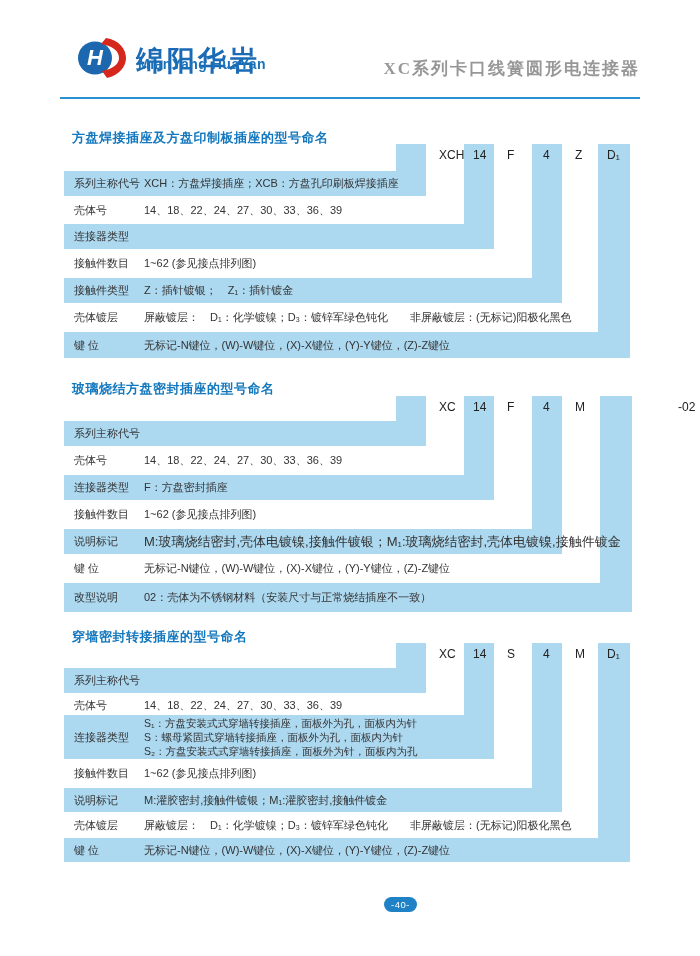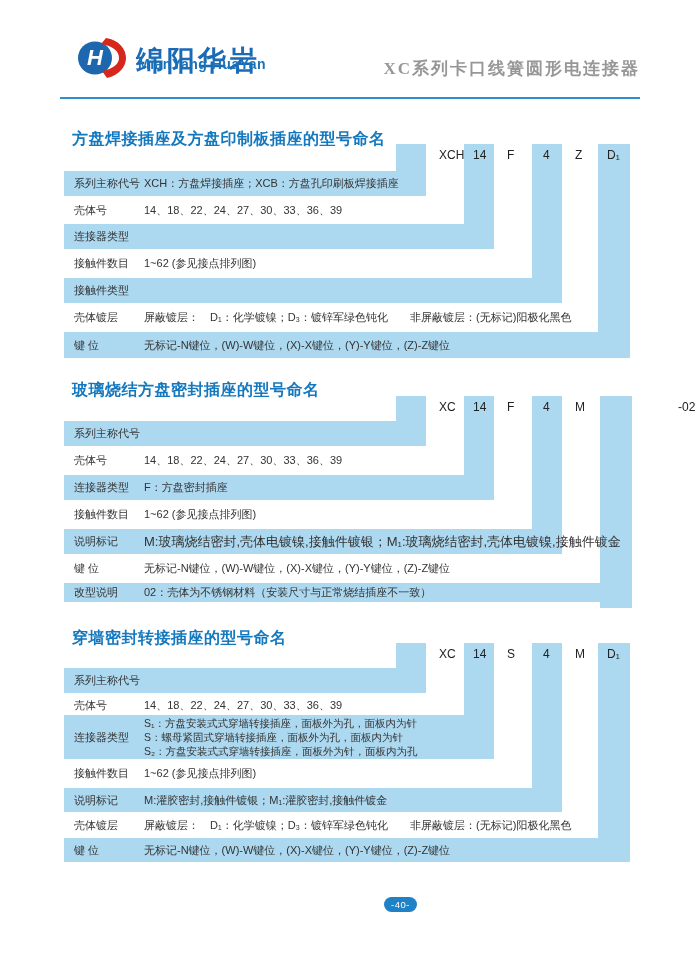--- a/index.html
+++ b/index.html
@@ -14,21 +14,21 @@
   .page{position:relative;width:700px;height:956px;background:#fff;overflow:hidden;margin:0 auto;}
 
   
   .logo{position:absolute;left:76px;top:36px;}
   .brand-cn{position:absolute;left:136px;top:42px;font-size:28px;font-weight:bold;color:var(--brand-blue);letter-spacing:3px;}
   .brand-en{position:absolute;left:138px;top:56px;font-size:14px;font-weight:bold;color:#1a72b8;letter-spacing:.5px;}
   .doc-title{position:absolute;left:370px;top:57px;width:270px;text-align:right;font-family:"Liberation Serif","DejaVu Serif",serif;font-size:17px;font-weight:600;color:#979797;letter-spacing:2px;white-space:nowrap;}
   .header-line{position:absolute;left:60px;top:97px;width:580px;height:2px;background:#2a90d0;}
 
   
-  .sec-title{position:absolute;left:72px;font-size:16px;font-weight:bold;color:var(--title-blue);letter-spacing:.5px;white-space:nowrap;}
+  .sec-title{position:absolute;left:72px;font-size:13px;font-weight:bold;color:var(--title-blue);letter-spacing:.5px;white-space:nowrap;}
   .vbar{position:absolute;width:30px;background:var(--lb);}
   .code{position:absolute;height:16px;line-height:16px;font-size:12px;color:#222;text-align:center;white-space:nowrap;z-index:3;padding-left:43px;}
   .row{position:absolute;left:64px;display:flex;align-items:center;font-size:11px;color:var(--ink);z-index:2;}
   .row.lb{background:var(--lb);}
   .rl{flex:none;width:80px;padding-left:10px;white-space:nowrap;}
   .rd{flex:1;white-space:nowrap;}
   .lines{display:flex;flex-direction:column;justify-content:center;line-height:14px;font-size:10.5px;}
 
   
   .page-pill{position:absolute;left:336px;top:897px;width:33px;height:15px;border-radius:8px;background:#1f82c6;color:#fff;font-size:9.5px;line-height:15px;text-align:center;letter-spacing:.5px;margin-left:48px;}
@@ -73,20 +73,21 @@
   </div>
   <div class="row lb" style="top:224px;height:25px;width:430px;">
     <span class="rl">连接器类型</span>
   </div>
   <div class="row" style="top:251px;height:25px;width:560px;">
     <span class="rl">接触件数目</span>
     <span class="rd">1~62 (参见接点排列图)</span>
   </div>
   <div class="row lb" style="top:278px;height:25px;width:498px;">
     <span class="rl">接触件类型</span>
+    <span class="rd">Z：插针镀银；　Z₁：插针镀金</span>
   </div>
   <div class="row" style="top:305px;height:25px;width:560px;">
     <span class="rl">壳体镀层</span>
     <span class="rd">屏蔽镀层：　D₁：化学镀镍；D₃：镀锌军绿色钝化　　非屏蔽镀层：(无标记)阳极化黑色</span>
   </div>
   <div class="row lb" style="top:332px;height:26px;width:566px;">
     <span class="rl">键 位</span>
     <span class="rd">无标记-N键位，(W)-W键位，(X)-X键位，(Y)-Y键位，(Z)-Z键位</span>
   </div>
 
@@ -122,21 +123,21 @@
     <span class="rd">1~62 (参见接点排列图)</span>
   </div>
   <div class="row lb" style="top:529px;height:25px;width:498px;">
     <span class="rl">说明标记</span>
     <span class="rd" style="font-size:13px;">M:玻璃烧结密封,壳体电镀镍,接触件镀银；M₁:玻璃烧结密封,壳体电镀镍,接触件镀金</span>
   </div>
   <div class="row" style="top:556px;height:25px;width:560px;">
     <span class="rl">键 位</span>
     <span class="rd">无标记-N键位，(W)-W键位，(X)-X键位，(Y)-Y键位，(Z)-Z键位</span>
   </div>
-  <div class="row lb" style="top:583px;height:19px;width:568px;">
+  <div class="row lb" style="top:583px;height:29px;width:568px;">
     <span class="rl">改型说明</span>
     <span class="rd">02：壳体为不锈钢材料（安装尺寸与正常烧结插座不一致）</span>
   </div>
 
   <div class="sec-title" style="top:628px;">穿墙密封转接插座的型号命名</div>
 
   <div class="vbar" style="left:396px;top:643px;height:49px;"></div>
   <div class="vbar" style="left:464px;top:643px;height:115px;"></div>
   <div class="vbar" style="left:532px;top:643px;height:169px;"></div>
   <div class="vbar" style="left:598px;top:643px;height:219px;width:32px;"></div>

